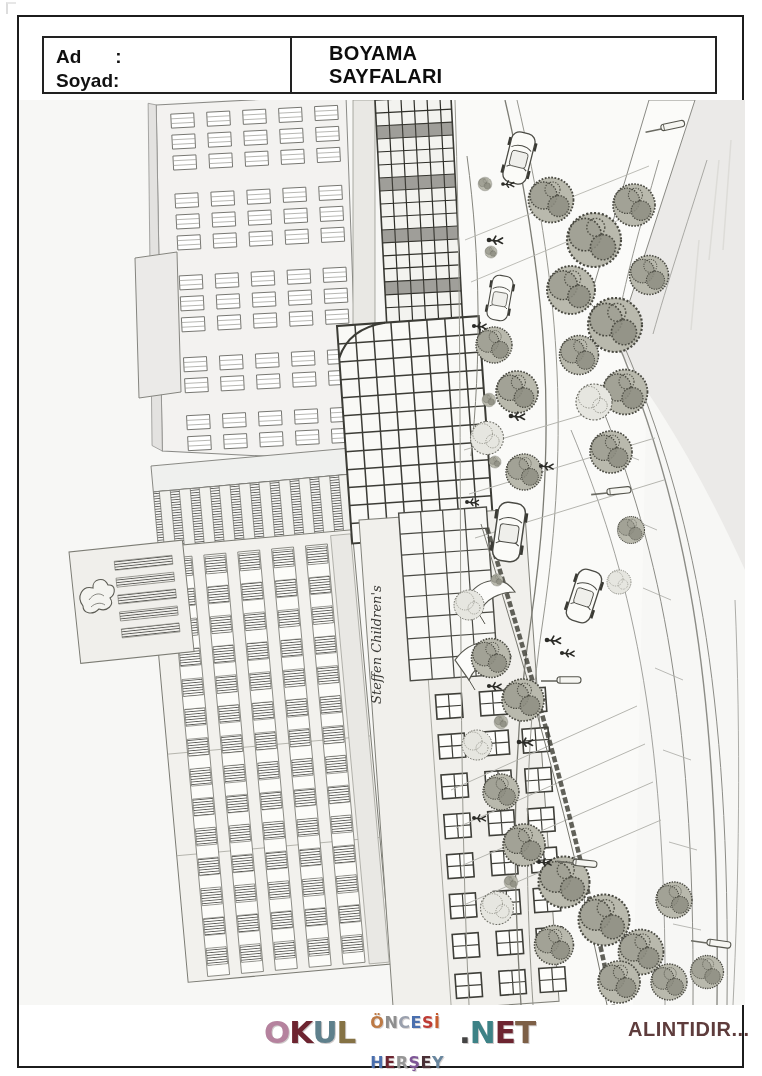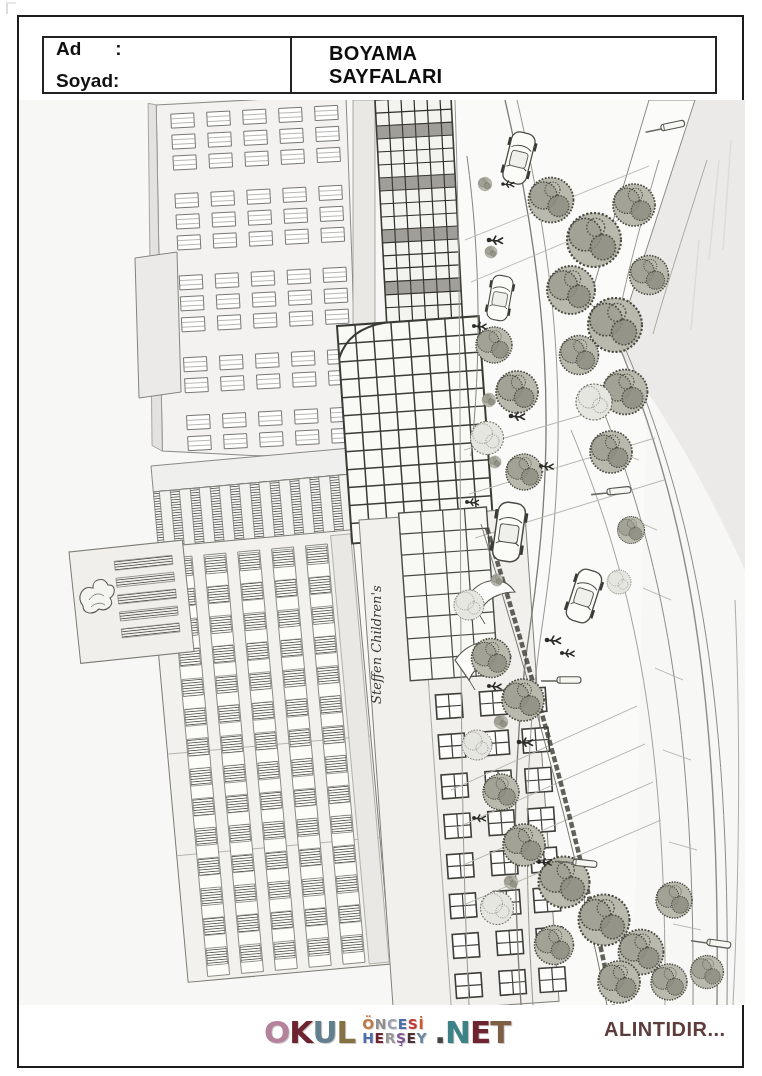--- a/index.html
+++ b/index.html
@@ -2,33 +2,33 @@
 <html><head>
 <meta charset="utf-8">
 <style>
   html,body{margin:0;padding:0;background:#ffffff;}
   body{width:762px;height:1076px;position:relative;font-family:"Liberation Sans",sans-serif;overflow:hidden;}
   .scan-artifact{position:absolute;left:6px;top:2px;width:8px;height:10px;border-left:2px solid #cfcfcf;border-top:2px solid #dddddd;opacity:.7;}
   .page-border{position:absolute;left:17px;top:15px;width:727px;height:1053px;border:2px solid #1c1c1c;background:#ffffff;box-sizing:border-box;}
   .header-table{position:absolute;left:42px;top:36px;width:675px;height:58px;display:flex;box-sizing:border-box;border:2px solid #222;background:#fff;}
   .header-cell{box-sizing:border-box;border-right:2px solid #222;display:flex;align-items:center;justify-content:center;}
   .header-cell:last-child{border-right:none;}
-  .cell-name{width:248px;flex-direction:column;align-items:flex-start;justify-content:space-between;padding-left:12px;gap:2px;}
+  .cell-name{width:248px;flex-direction:column;align-items:flex-start;justify-content:flex-end;padding-left:12px;gap:2px;}
   .name-row{display:flex;align-items:baseline;font-size:19px;font-weight:600;color:#111;line-height:1.15;}
   .name-colon{margin-left:34px;}
   .cell-title{width:207px;font-size:20px;font-weight:600;color:#0d0d0d;letter-spacing:.2px;padding-left:37px;}
   .cell-site{width:220px;font-size:16.5px;font-weight:400;color:#141414;}
   .art{position:absolute;left:19px;top:100px;width:726px;height:905px;overflow:hidden;}
   .art svg{display:block;}
-  .footer-logo{position:absolute;left:264px;top:1006px;height:52px;display:flex;align-items:center;gap:7px;text-decoration:underline;}
+  .footer-logo{position:absolute;left:264px;top:1006px;height:52px;display:flex;align-items:center;gap:15px;text-decoration:underline;}
   .logo-word{font-family:"DejaVu Sans",sans-serif;font-weight:bold;font-size:31px;letter-spacing:-1px;text-shadow:1px 1px 0 rgba(60,40,40,.25);}
   .logo-stack{display:flex;flex-direction:column;line-height:1;margin-top:-2px;}
-  .logo-small{font-family:"DejaVu Sans",sans-serif;font-weight:bold;font-size:14px;letter-spacing:.5px;text-shadow:1px 1px 0 rgba(60,40,40,.2);}
+  .logo-small{font-family:"DejaVu Sans",sans-serif;font-weight:bold;font-size:16px;letter-spacing:.5px;text-shadow:1px 1px 0 rgba(60,40,40,.2);margin-top:24px;}
   .lg{display:inline-block;}
-  .attribution{position:absolute;left:604px;top:1018px;width:130px;font-size:20px;font-weight:600;letter-spacing:.5px;color:#5e3c3c;}
+  .attribution{position:absolute;left:628px;top:1018px;width:130px;font-size:20px;font-weight:600;letter-spacing:.5px;color:#5e3c3c;}
 </style>
 </head>
 <body>
 
 <div class="scan-artifact"></div>
 <div class="page-border"></div>
 
 <div class="header-table">
   <div class="header-cell cell-name">
     <div class="name-row">

